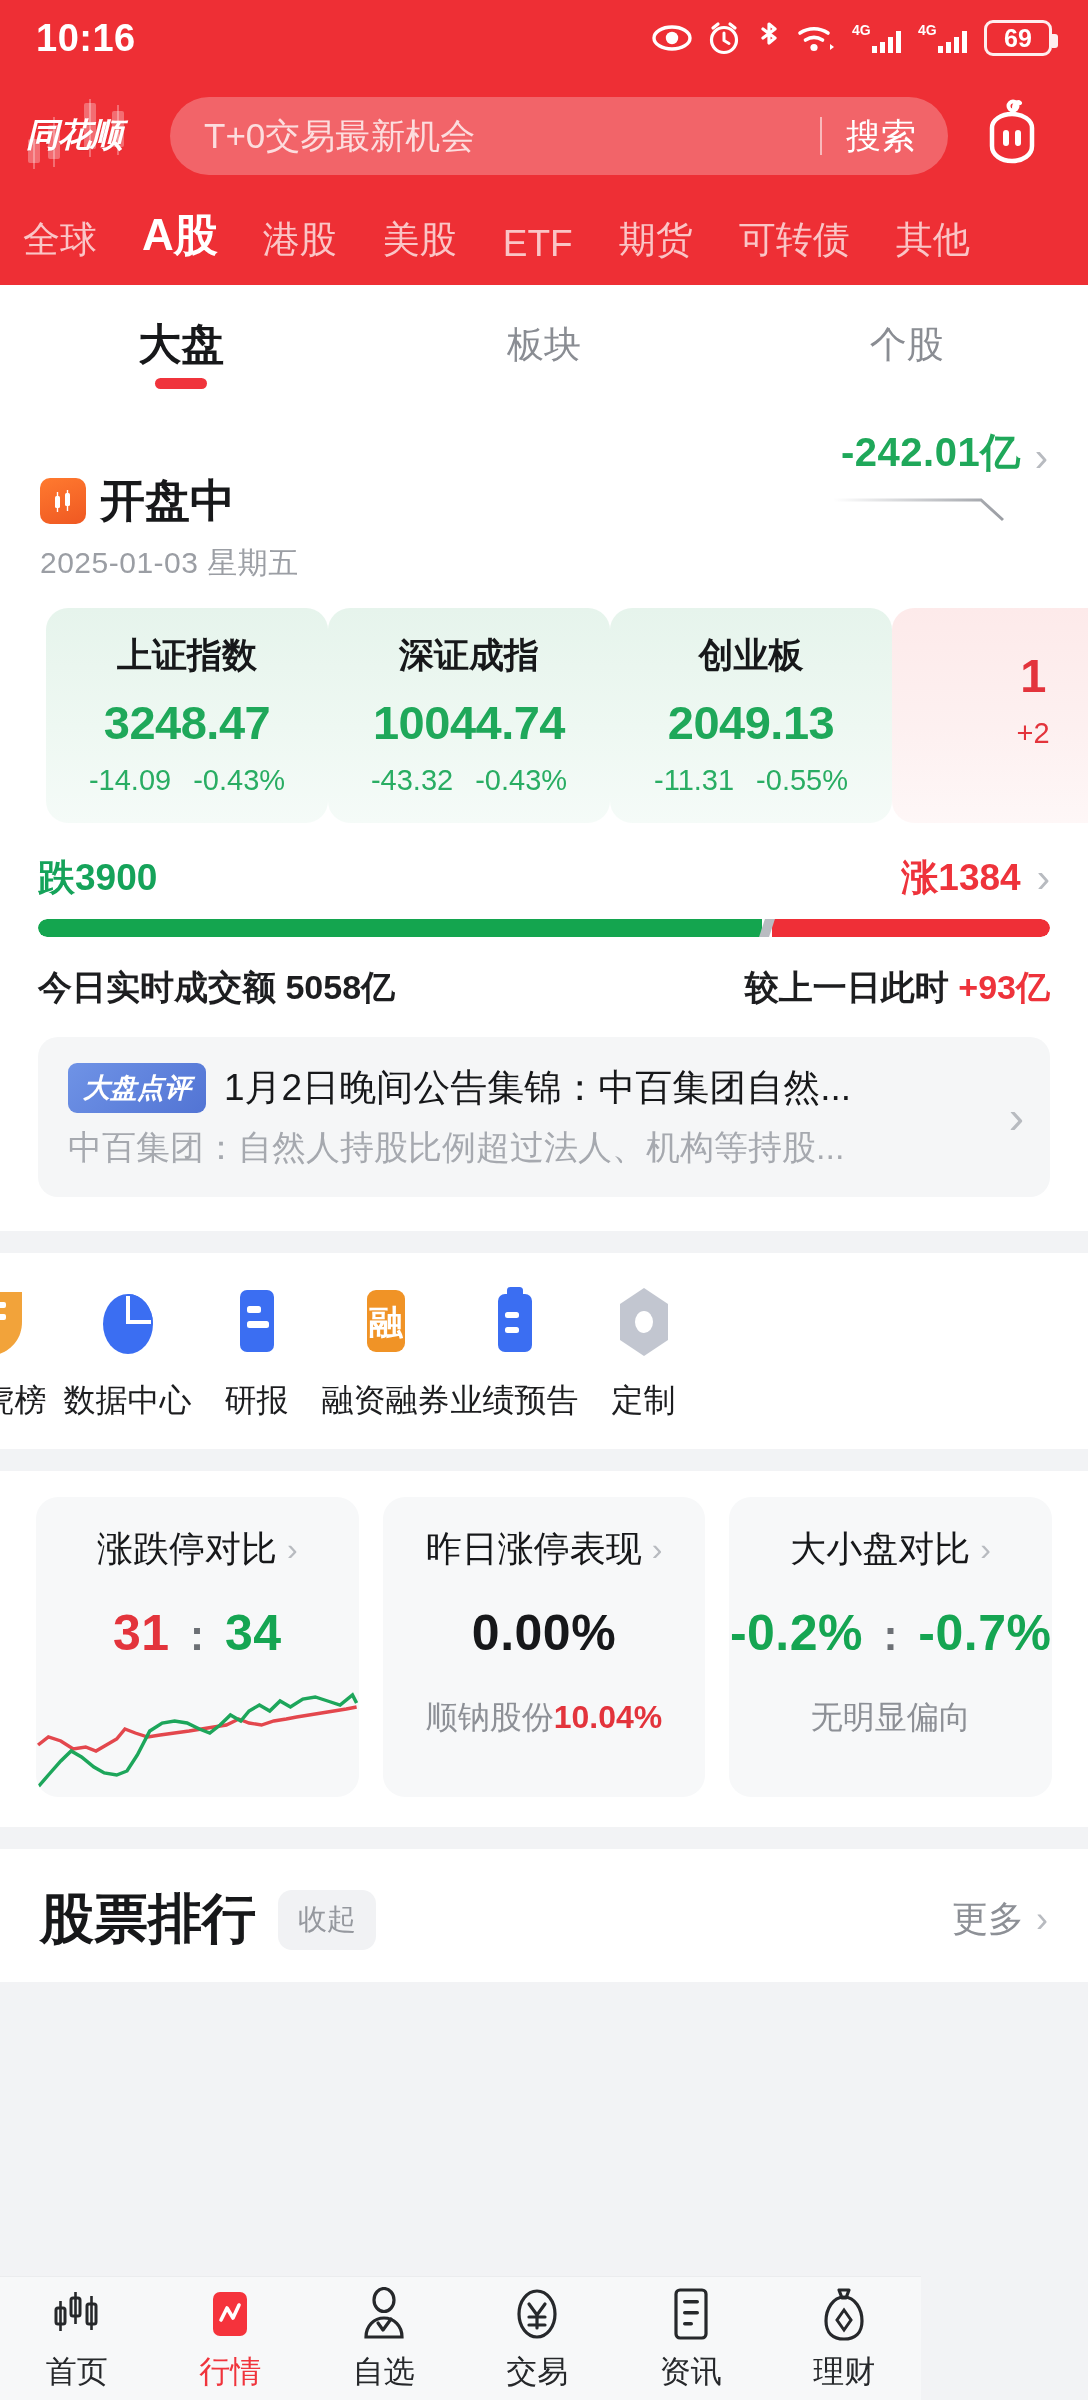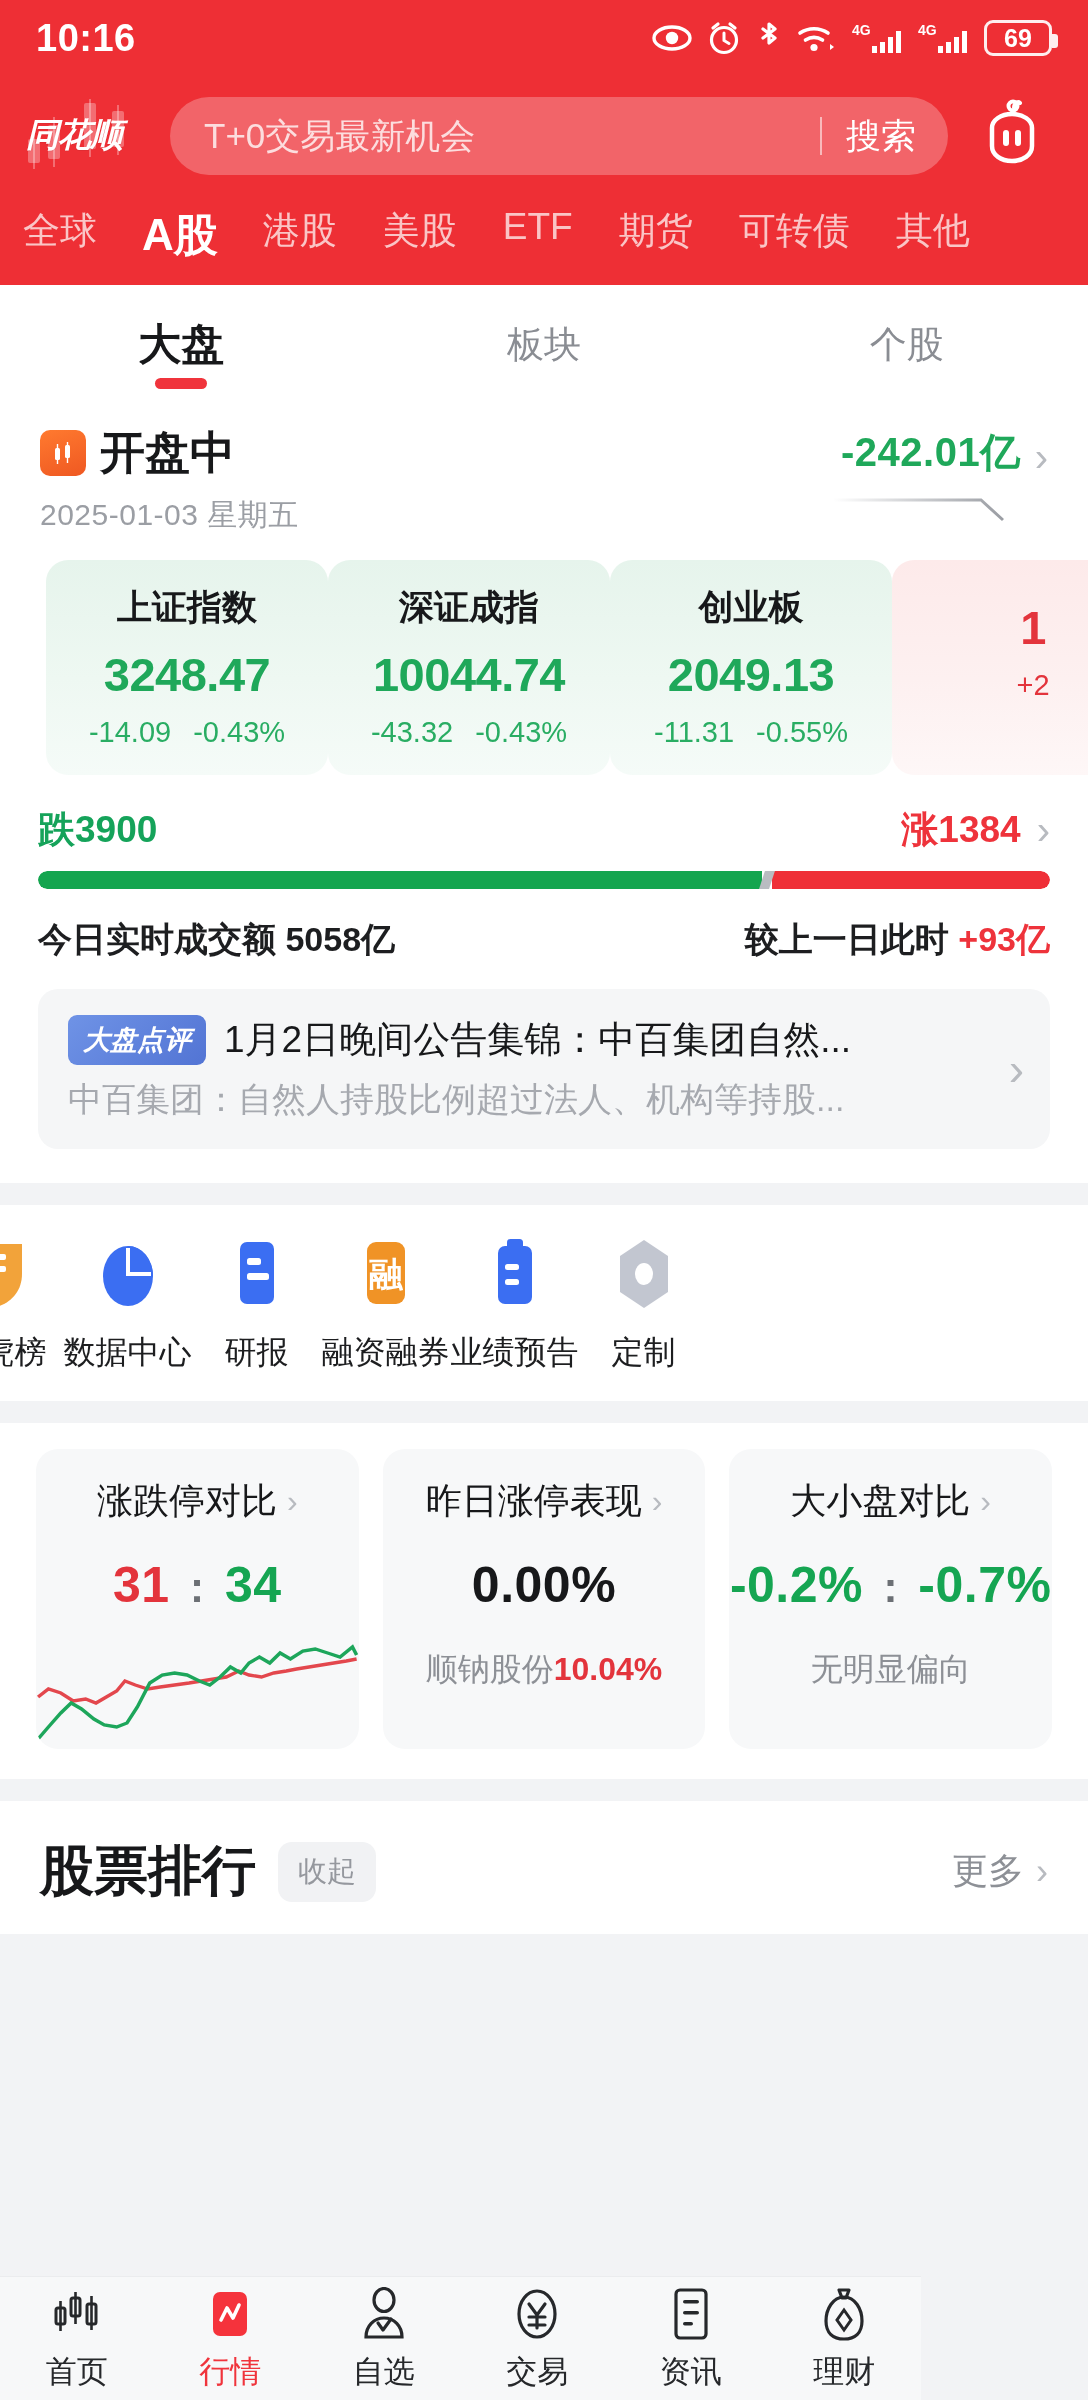--- a/index.html
+++ b/index.html
@@ -47,21 +47,21 @@
     border-radius:42px; display:flex; align-items:center;
     padding:0 6px 0 34px;
   }
   .searchbox .ph { color:rgba(255,255,255,.78); font-size:35px; flex:1; }
   .searchdiv { width:2px; height:38px; background:rgba(255,255,255,.55); margin-right:24px; }
   .searchbtn { color:#fff; font-size:35px; font-weight:500; padding-right:26px; }
   .robot { width:92px; height:92px; flex:none; display:flex; align-items:center; justify-content:center; }
 
   
   .mtabs {
-    display:flex; gap:0;
+    display:flex; align-items:flex-end; gap:0;
     padding:14px 0 20px 0; overflow:hidden;
   }
   .mtab {
     color:rgba(255,255,255,.72); font-size:37px; white-space:nowrap;
     padding:0 23px;
   }
   .mtab.active { color:#fff; font-size:44px; font-weight:700; padding:0 22px; }
 
   
   .sheet { background:#fff; border-radius:0; }
@@ -72,21 +72,21 @@
   }
   .subtab.active { color:#17181a; font-size:43px; font-weight:700; }
   .subtab .underline {
     position:absolute; bottom:16px; width:52px; height:11px;
     background:#f0343c; border-radius:6px;
   }
 
   
   .statusblock { background:#fff; padding:18px 40px 0 40px; }
   .strow { display:flex; align-items:flex-start; }
-  .stleft { flex:none; }
+  .stleft { flex:none;margin-top:48px; }
   .stline1 { display:flex; align-items:center; gap:14px; }
   .openicon {
     width:46px; height:46px; border-radius:10px;
     background:linear-gradient(160deg,#ff7a2f,#ef5822);
     display:flex; align-items:center; justify-content:center;
   }
   .sttitle { font-size:45px; font-weight:700; color:#17181a; }
   .stdate { font-size:30px; color:#9b9ea4; margin-top:12px; letter-spacing:0.5px; }
   .stright { margin-left:auto; display:flex; align-items:flex-start; gap:14px; padding-top:2px; }
   .stnetcol { display:flex; flex-direction:column; align-items:flex-end; }

